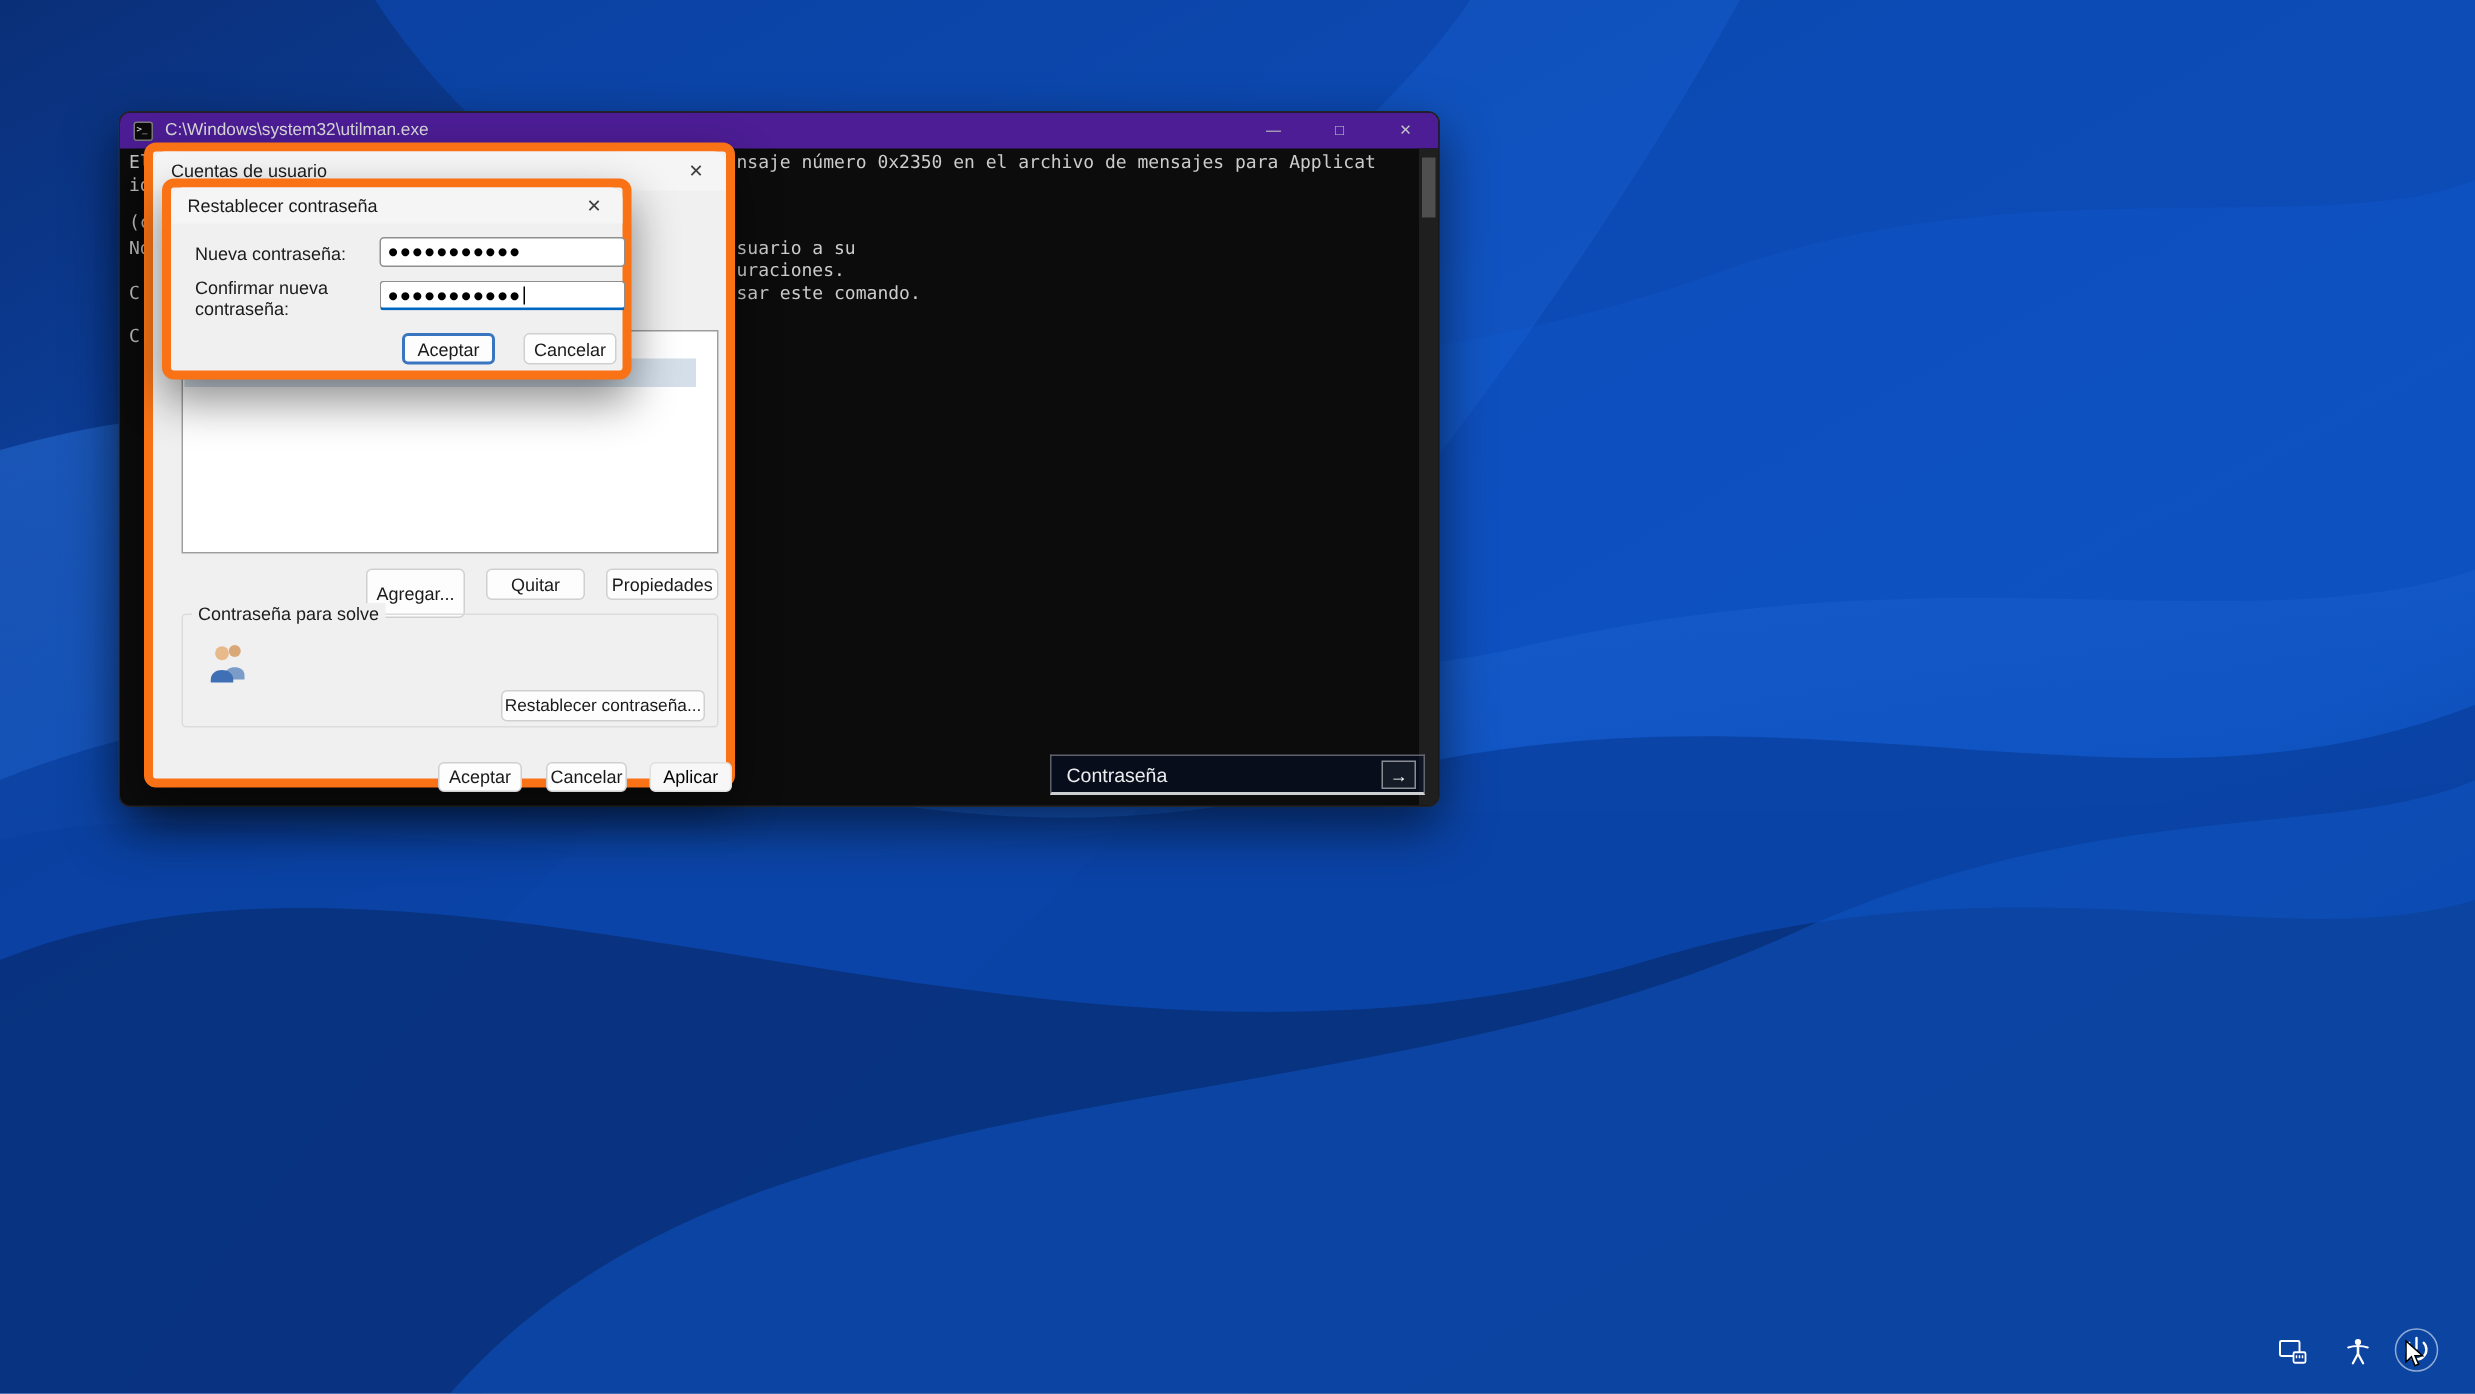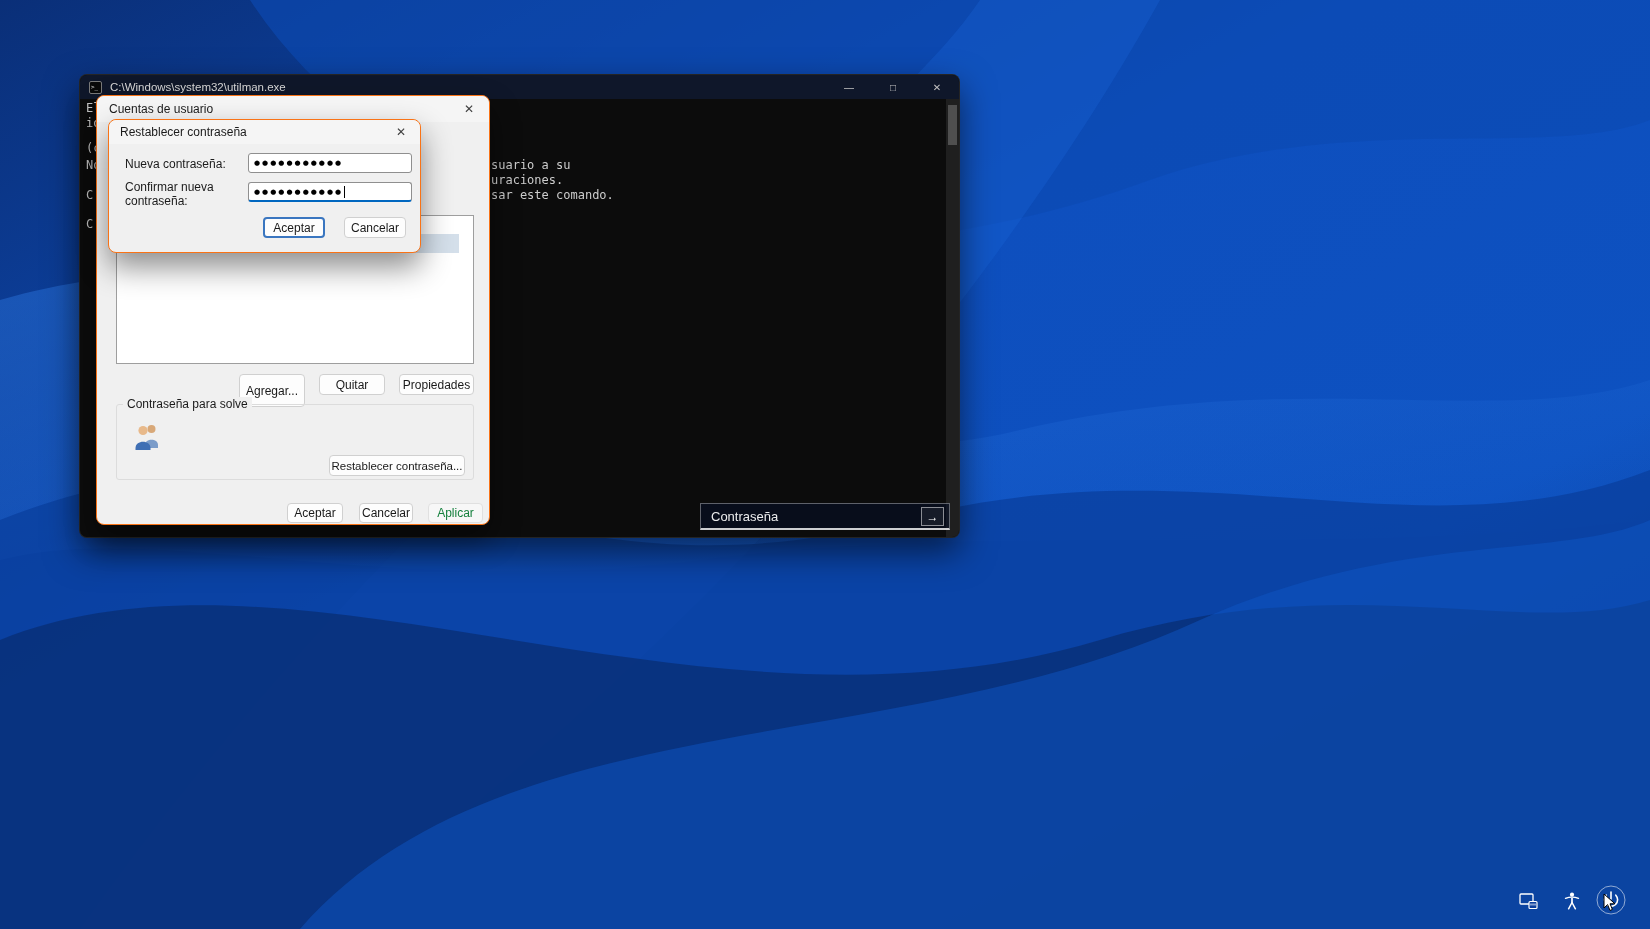--- a/index.html
+++ b/index.html
@@ -5,50 +5,50 @@
   * { margin:0; padding:0; box-sizing:border-box; }
   html,body { width:1650px; height:929px; overflow:hidden;
               font-family:"Liberation Sans", sans-serif; }
   #stage { position:relative; width:1650px; height:929px; background:#0b3c8d; overflow:hidden; }
   .bg { position:absolute; left:0; top:0; z-index:0; }
 
   
   .cmd { position:absolute; left:79px; top:74px; width:881px; height:464px;
          background:#0c0c0c; border-radius:8px; overflow:hidden; z-index:5;
          border:1px solid rgba(255,255,255,0.10); box-shadow:0 14px 34px rgba(0,0,0,0.55); }
-  .cmd-tb { position:absolute; left:0; top:0; right:0; height:24px; background:#0f172a;
+  .cmd-tb { position:absolute; left:0; top:0; right:0; height:24px; background:#4c1d95;
             display:flex; align-items:center; }
   .cmd-icon { width:13px; height:13px; margin-left:9px; background:#0a0a0a;
               border:1px solid #7a7a7a; border-radius:2px; flex:0 0 auto; }
   .cmd-icon::after { content:">_"; display:block; font:6px/10px "DejaVu Sans Mono",monospace;
                      color:#e8e8e8; padding-left:1px; }
   .cmd-title { margin-left:8px; font-size:11.5px; color:#d9d9d9; white-space:nowrap; }
   .cmd-btns { position:absolute; right:0; top:0; height:24px; display:flex; }
   .cmd-btn { width:44px; height:24px; display:flex; align-items:center; justify-content:center;
              color:#c3c3c3; font-size:10px; }
   .cmd-body { position:absolute; left:0; right:0; top:24px; bottom:0; }
   .cline { position:absolute; left:0; right:13px; height:15px; white-space:pre;
            font:12px/15px "DejaVu Sans Mono", monospace; color:#cccccc; }
   .cl { position:absolute; left:6px; }
   .cr { position:absolute; left:411px; }
   .cmd-sb { position:absolute; right:0; top:0; bottom:0; width:13px; background:#1f1f1f; }
   .cmd-sb-thumb { position:absolute; left:2px; right:2px; top:6px; height:40px; background:#4f4f4f; }
 
   
   .dlg { position:absolute; background:#f0f0f0; border-radius:8px;
-         border:1px solid #f97316; box-shadow:0 14px 30px rgba(0,0,0,0.45); }
+         border:6px solid #f97316; box-shadow:0 14px 30px rgba(0,0,0,0.45); }
   .dlg-tb { position:absolute; left:0; right:0; top:0; border-radius:8px 8px 0 0; background:#f5f5f5; }
   .dlg-title { position:absolute; left:12px; top:0; font-size:12px; color:#1b1b1b; }
   .dlg-close { position:absolute; right:5px; top:0; width:30px; display:flex; align-items:center;
                justify-content:center; color:#404040; font-size:12px; }
   .btn { position:absolute; display:flex; align-items:center; justify-content:center;
          background:#fdfdfd; border:1px solid #d0d0d0; border-radius:4px;
          font-family:"Liberation Sans",sans-serif; font-size:12px; color:#1a1a1a; }
   .btn.default { border:2px solid #3a76c0; }
-  .btn.disabled { color:#15803d; background:#f7f7f7; border-color:#e0e0e0; }
+  .btn.disabled { color:#000000; background:#f7f7f7; border-color:#e0e0e0; }
 
   
   .ua { left:96px; top:95px; width:394px; height:430px; z-index:10; }
   .ua .dlg-tb { height:26px; }
   .ua .dlg-title { line-height:26px; }
   .ua .dlg-close { height:26px; }
   .listbox { position:absolute; left:19px; top:119px; width:358px; height:149px;
              background:#ffffff; border:1px solid #9e9e9e; }
   .sel-row { position:absolute; left:1px; top:18px; width:341px; height:19px; background:#d4dfea; }
   .grp { position:absolute; left:19px; top:308px; width:358px; height:76px;
@@ -126,21 +126,21 @@
           </div>
         <div class="cmd-btn">
             <span>□</span>
           </div>
         <div class="cmd-btn">
             <span>✕</span>
           </div>
       </div>
     </div>
     <div class="cmd-body">
-      <div class="cline" style="top:2px"><span class="cl">El</span></div>
+      <div class="cline" style="top:2px"><span class="cl">El</span><span class="cr">nsaje número 0x2350 en el archivo de mensajes para Applicat</span></div>
       <div class="cline" style="top:17px"><span class="cl">ion</span><span class="cr"></span></div>
       <div class="cline" style="top:42px"><span class="cl">(c)</span><span class="cr"></span></div>
       <div class="cline" style="top:59px"><span class="cl">No</span><span class="cr">suario a su</span></div>
       <div class="cline" style="top:74px"><span class="cl"></span><span class="cr">uraciones.</span></div>
       <div class="cline" style="top:89px"><span class="cl">C:\</span><span class="cr">sar este comando.</span></div>
       <div class="cline" style="top:118px"><span class="cl">C:\</span><span class="cr"></span></div>
       <div class="cmd-sb">
         <div class="cmd-sb-thumb"></div>
       </div>
     </div>

